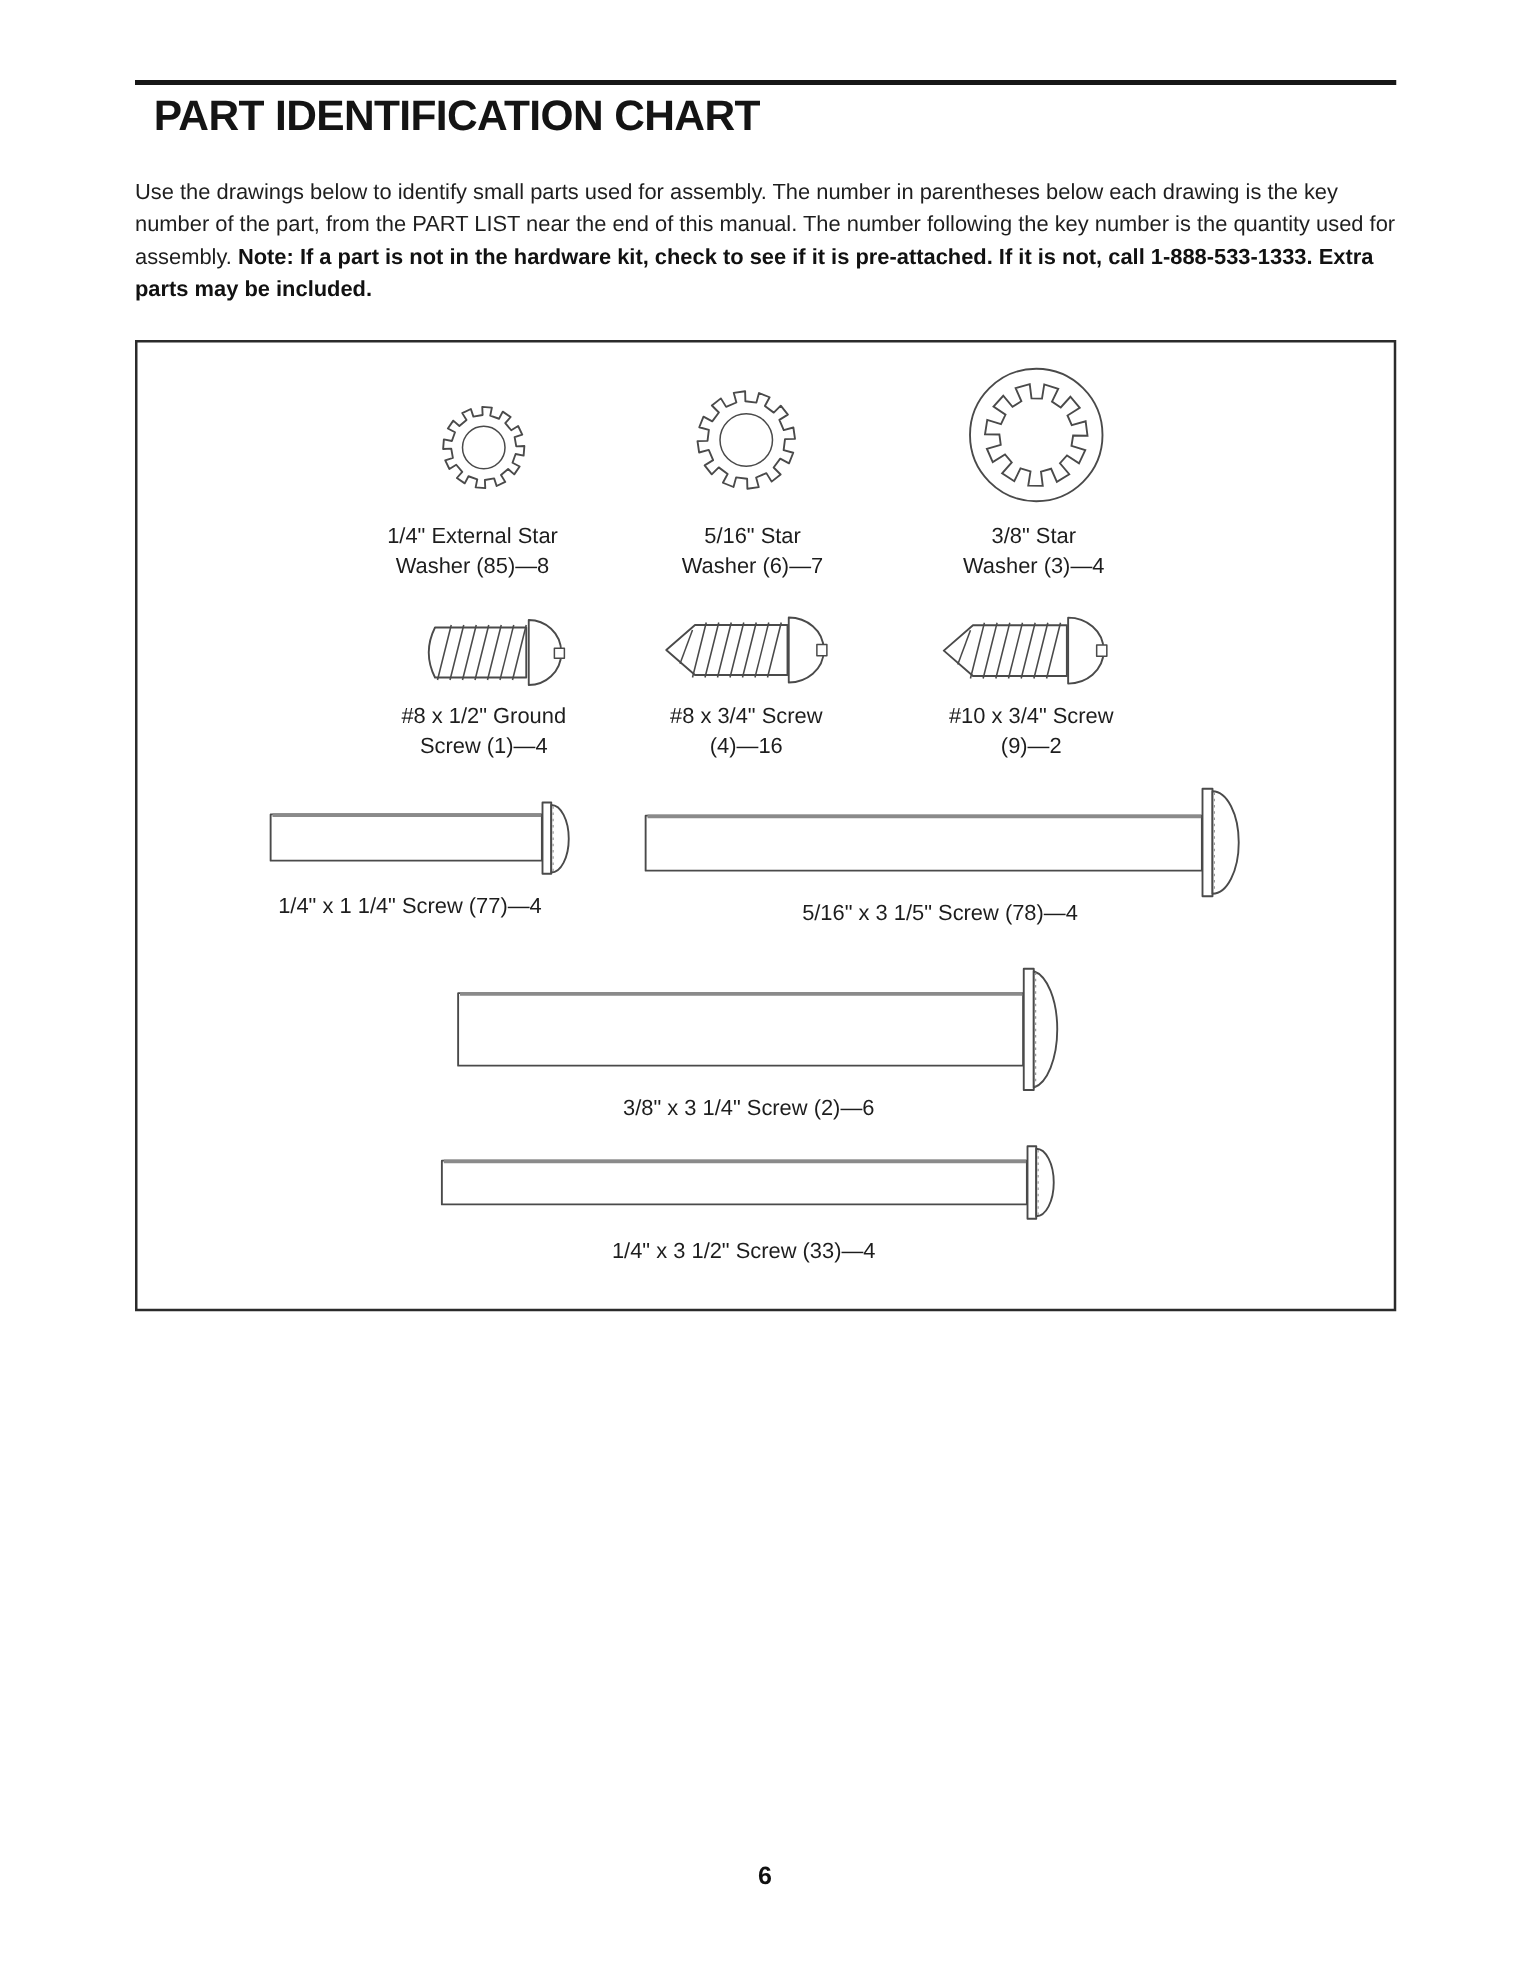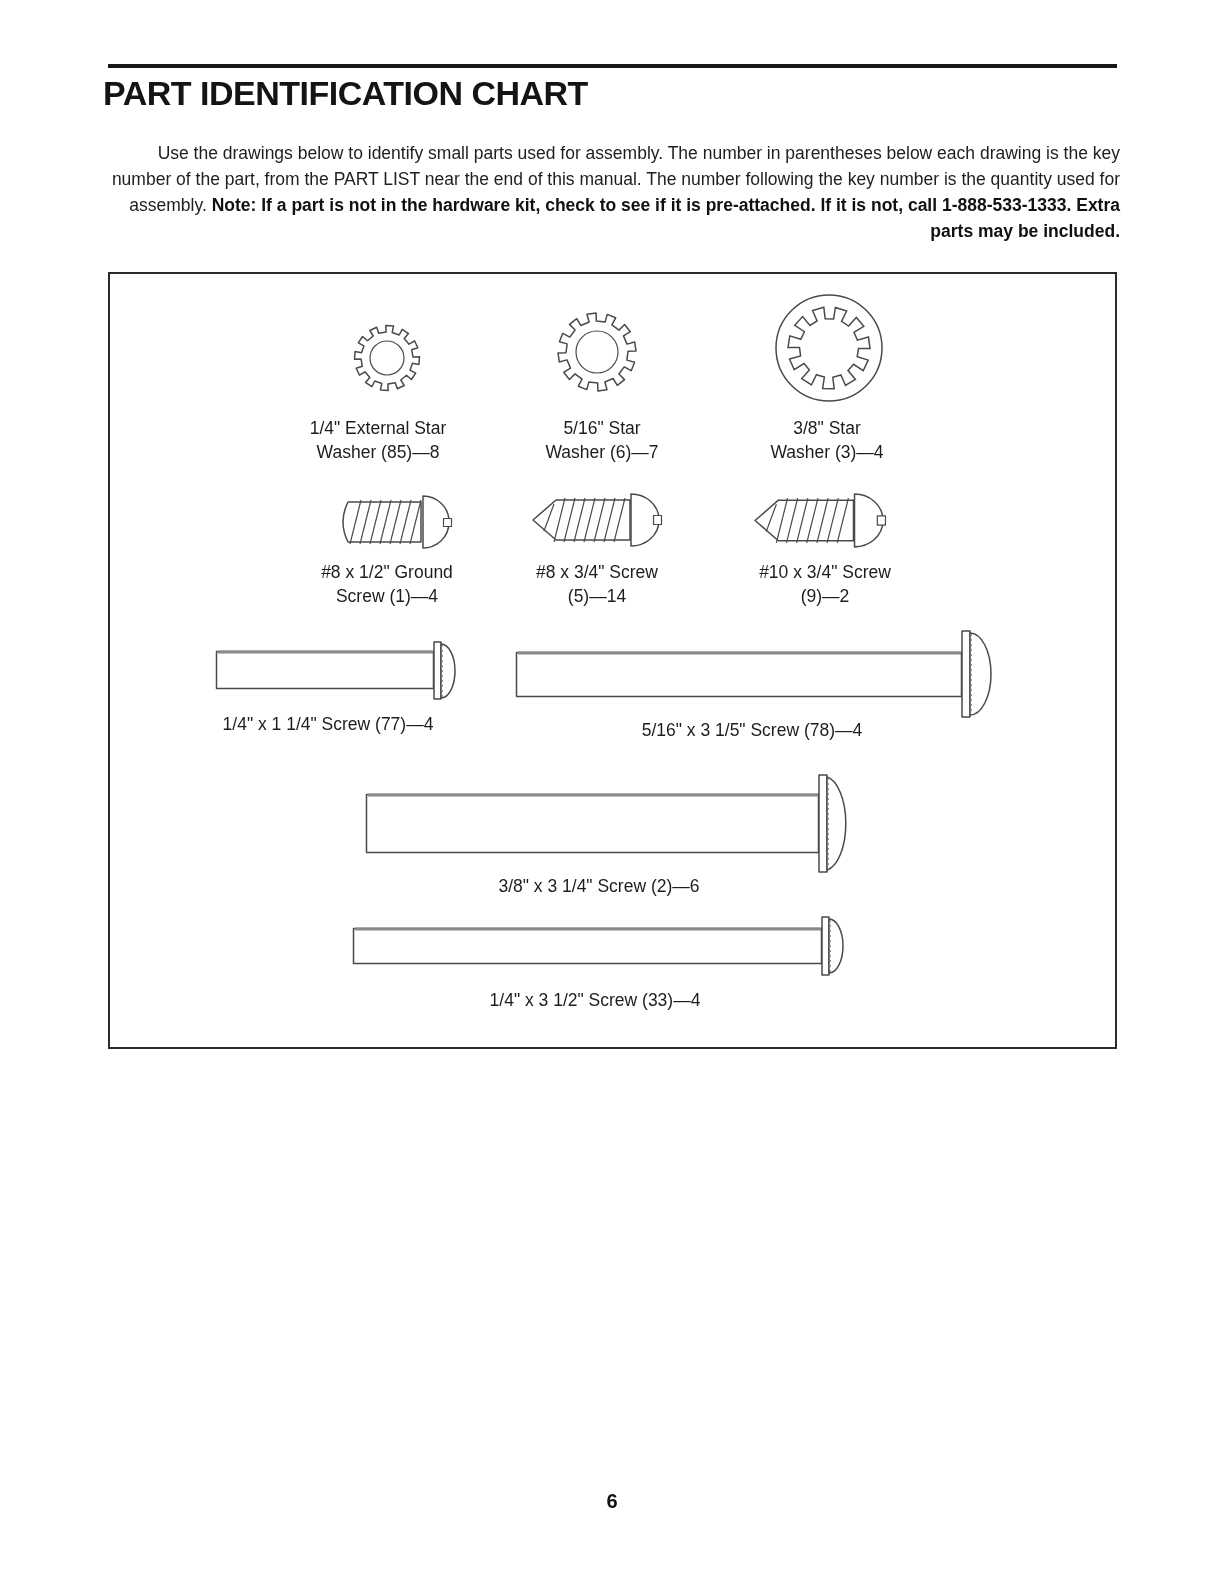--- a/index.html
+++ b/index.html
@@ -2,26 +2,26 @@
 <html><head>
 <meta charset="utf-8">
 <style>
   html,body{margin:0;padding:0;}
   body{
     width:1224px;height:1584px;position:relative;background:#ffffff;
     font-family:"Liberation Sans", sans-serif;color:#1c1c1c;
   }
   #title-rule{position:absolute;left:108px;top:64px;width:1009px;height:4px;background:#171717;}
   #page-title{
-    position:absolute;left:103px;top:74px;margin:0;
+    position:absolute;left:123px;top:74px;margin:0;
     font-size:34px;font-weight:bold;letter-spacing:-0.5px;color:#141414;
   }
   #intro{
     position:absolute;left:108px;top:140px;width:1012px;margin:0;
-    font-size:17.5px;line-height:26px;color:#1e1e1e;text-align:right;
+    font-size:17.5px;line-height:26px;color:#1e1e1e;text-align:left;
   }
   #intro strong{color:#111;}
   #parts-box{
     position:absolute;left:108px;top:272px;width:1005px;height:773px;
     border:2px solid #2b2b2b;background:#fff;
   }
   .plabel{position:absolute;text-align:center;font-size:17.5px;line-height:24px;color:#1d1d1d;white-space:nowrap;}
   .drawing{position:absolute;overflow:visible;}
   .outline{fill:#ffffff;stroke:#4a4a4a;stroke-width:1.5;stroke-linejoin:round;}
   .thin{fill:none;stroke:#4a4a4a;stroke-width:1.2;}
@@ -110,21 +110,21 @@
     <path class="outline" d="M101,7 C115,7 129,17 129,33 C129,49 115,59 101,59 Z"></path>
     <rect class="outline" x="123.5" y="28.5" width="8" height="9" style="stroke-width:1.2"></rect>
   </svg>
 
   <div class="plabel" style="left:167px;top:286px;width:220px">
     <div>#8 x 1/2" Ground</div>
     <div>Screw (1)—4</div>
   </div>
   <div class="plabel" style="left:377px;top:286px;width:220px">
     <div>#8 x 3/4" Screw</div>
-    <div>(5)—14</div>
+    <div>(4)—16</div>
   </div>
   <div class="plabel" style="left:605px;top:286px;width:220px">
     <div>#10 x 3/4" Screw</div>
     <div>(9)—2</div>
   </div>
 
   <svg class="drawing" style="left:105px;top:365px" width="242" height="63" viewBox="0 0 242 63">
     <rect class="outline" x="1.5" y="12.5" width="217" height="37"></rect>
     <line class="shadowline" x1="3" y1="13" x2="218" y2="13"></line>
     <rect class="outline" x="219" y="3" width="7" height="57"></rect>

